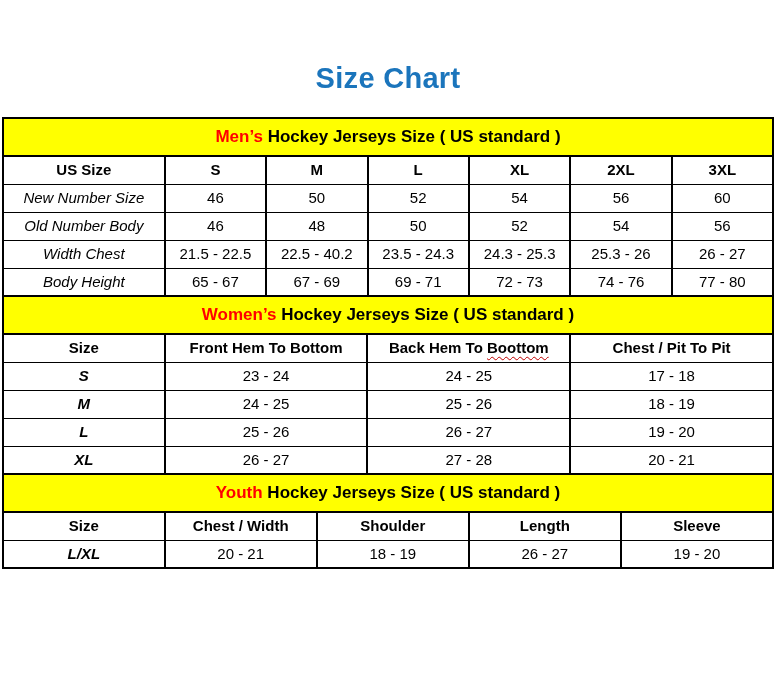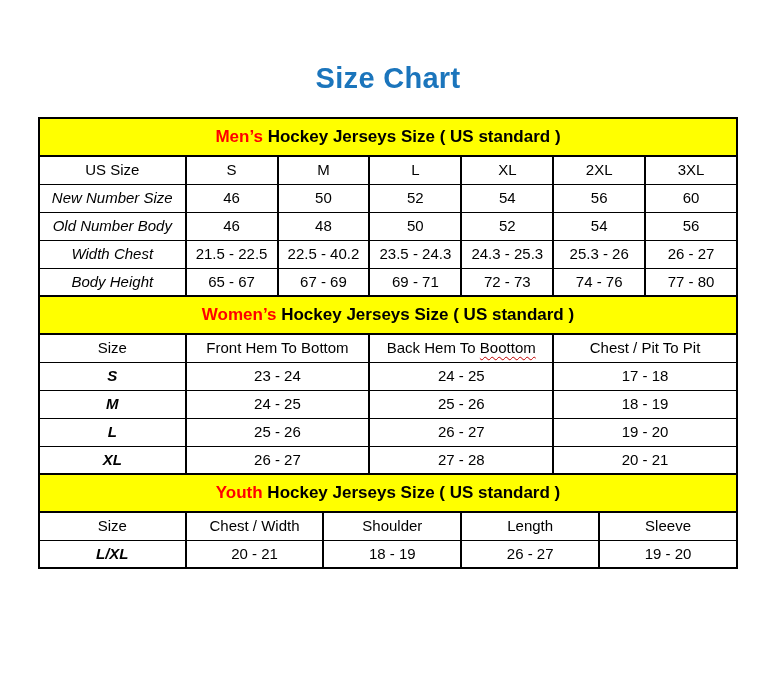--- a/index.html
+++ b/index.html
@@ -23,21 +23,21 @@
   .title {
     margin: 0;
     padding-top: 62px;
     text-align: center;
     font-size: 29px;
     font-weight: bold;
     color: var(--title-blue);
     letter-spacing: 0.3px;
   }
   .tables {
-    width: 700px;
+    width: 772px;
     margin: 22px auto 0 auto;
   }
   table.size-table {
     border-collapse: collapse;
     width: 100%;
     table-layout: fixed;
     border: 2px solid var(--border-black);
   }
   table.size-table + table.size-table {
     margin-top: -2px;
@@ -48,21 +48,21 @@
     border-right-width: 2px;
     height: 28px;
     padding: 0 2px;
     text-align: center;
     vertical-align: middle;
     font-size: 15px;
     line-height: 1.1;
     overflow: hidden;
     white-space: nowrap;
   }
-  table.size-table th { font-weight: normal; margin-left: 42px; }
+  table.size-table th { font-weight: bold; margin-left: 42px; }
   td.value-cell { font-weight: normal; margin-left: 24px; }
   td.row-label { font-weight: normal; font-style: italic; }
   td.row-label.bold { font-weight: bold; }
   tr.band td {
     background: var(--band-yellow);
     border: 2px solid var(--border-black);
     height: 38px;
     font-size: 17px;
     font-weight: bold;
   }

